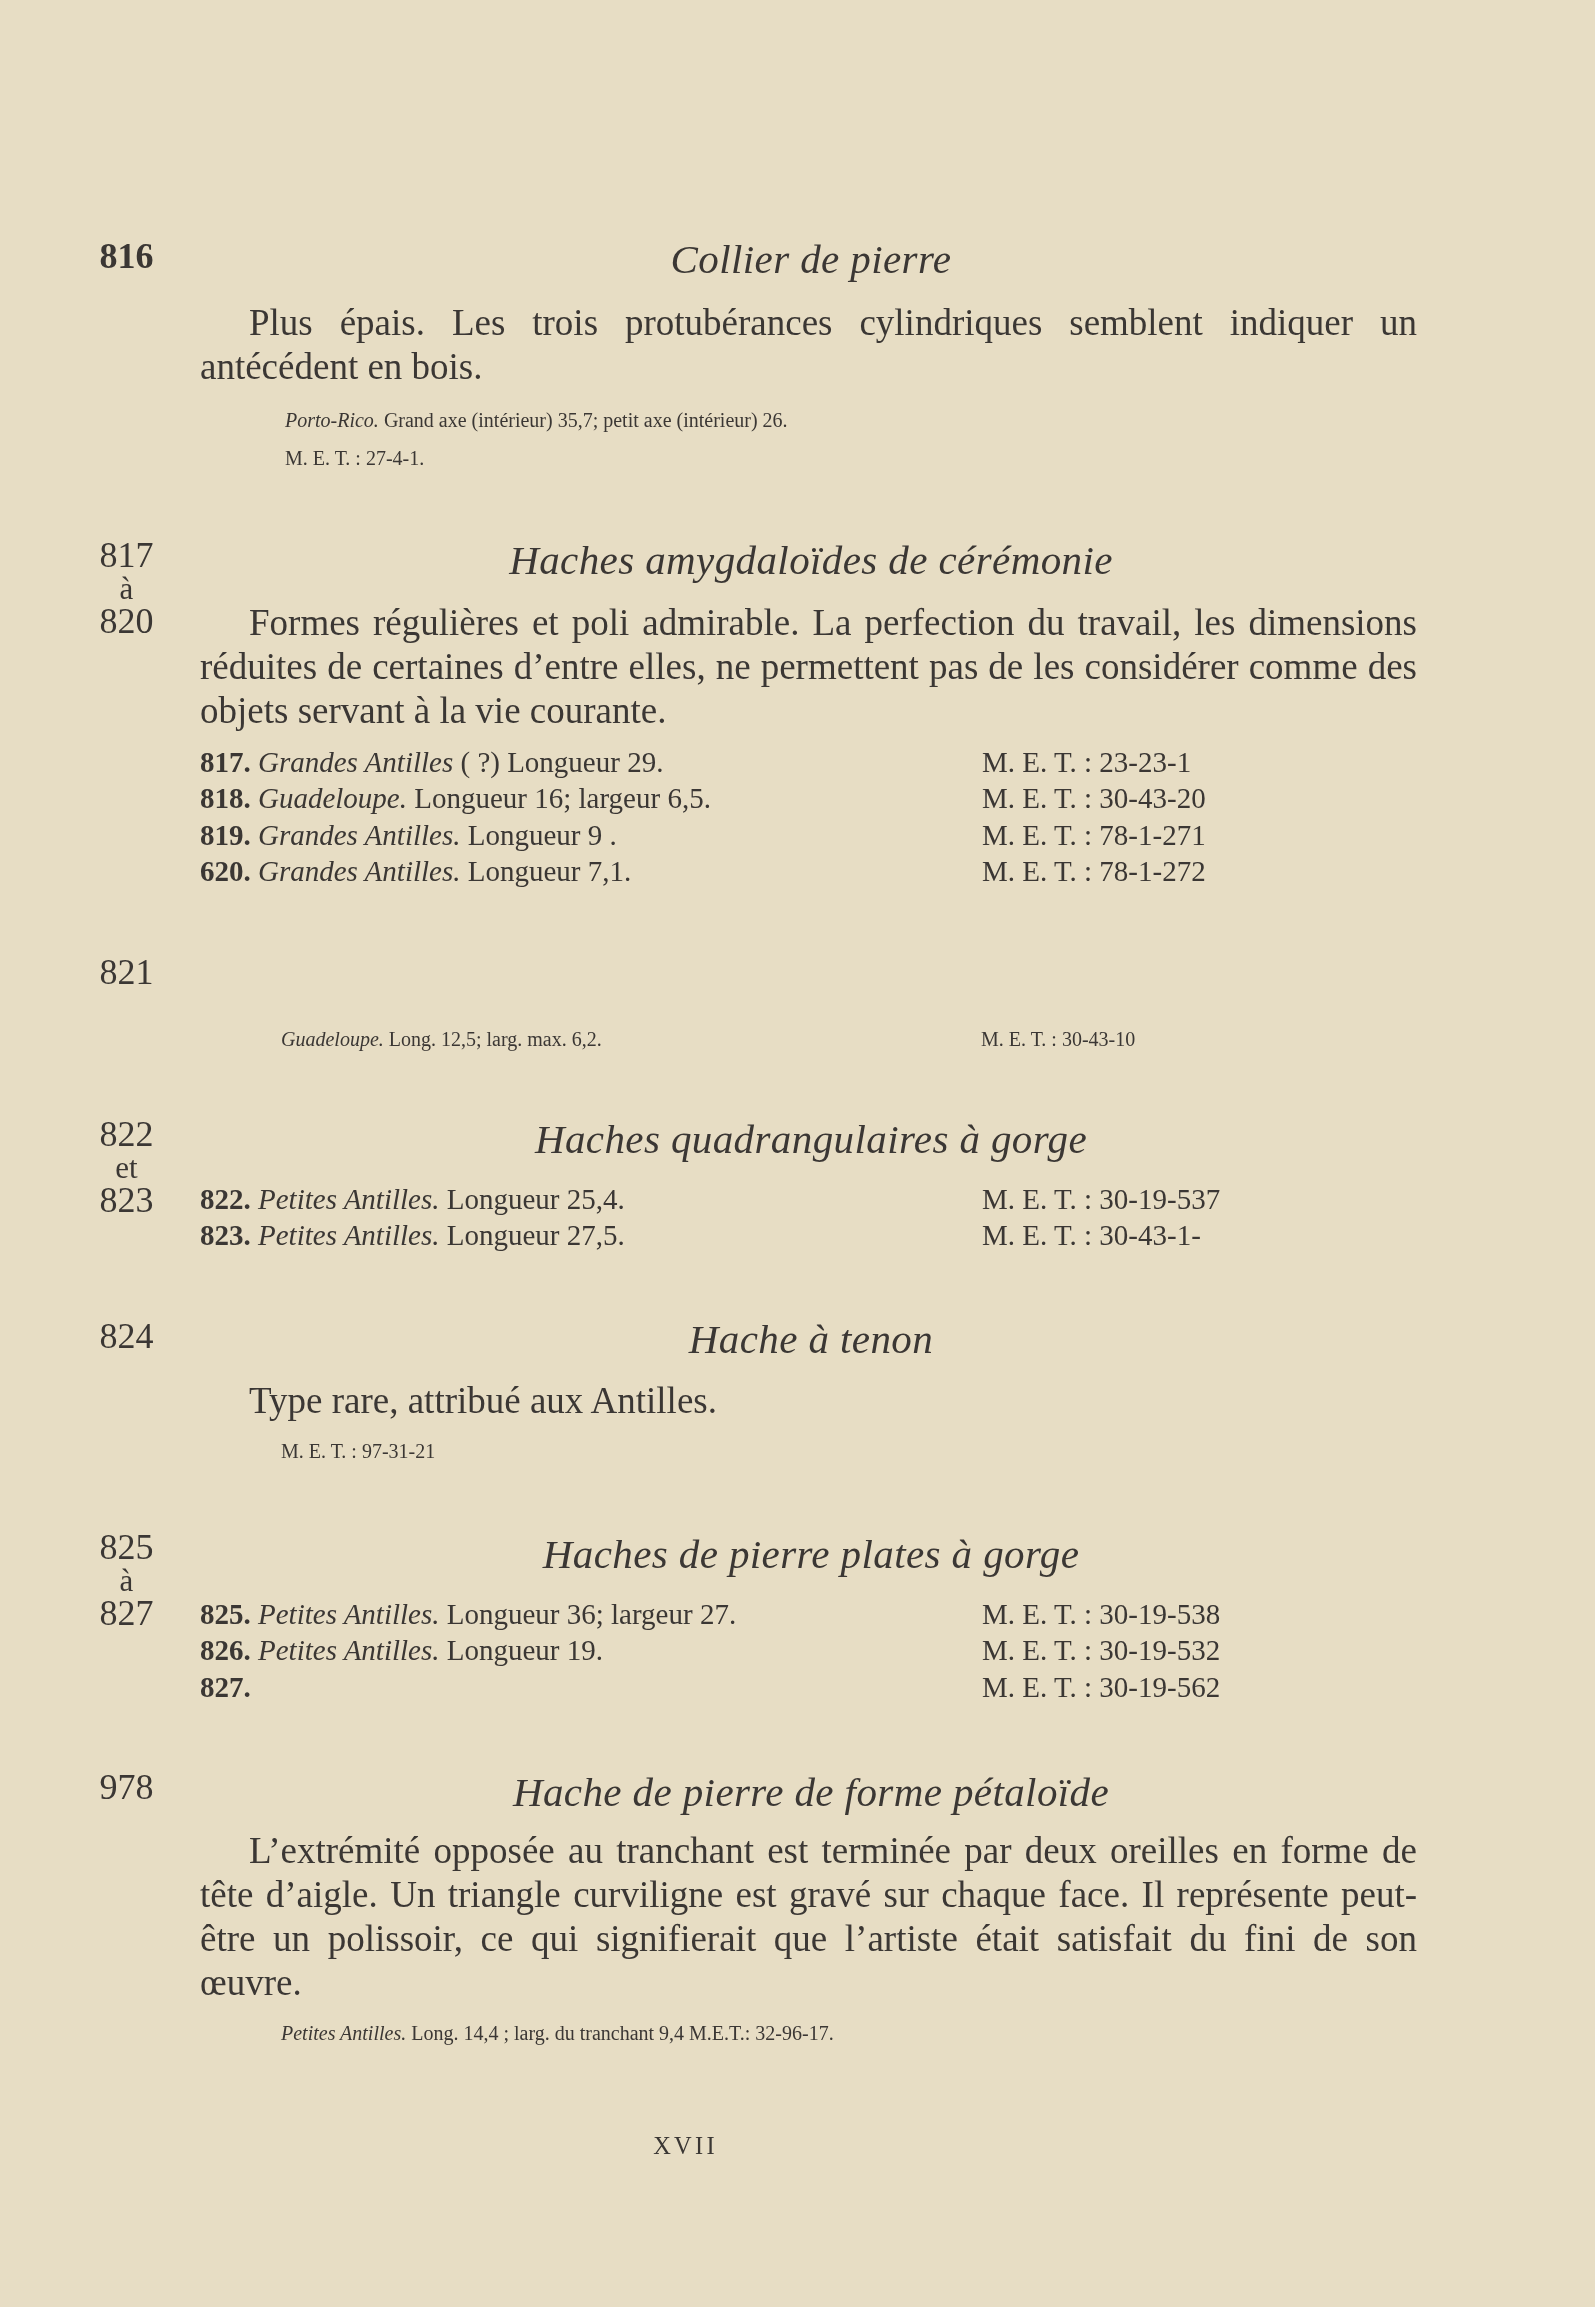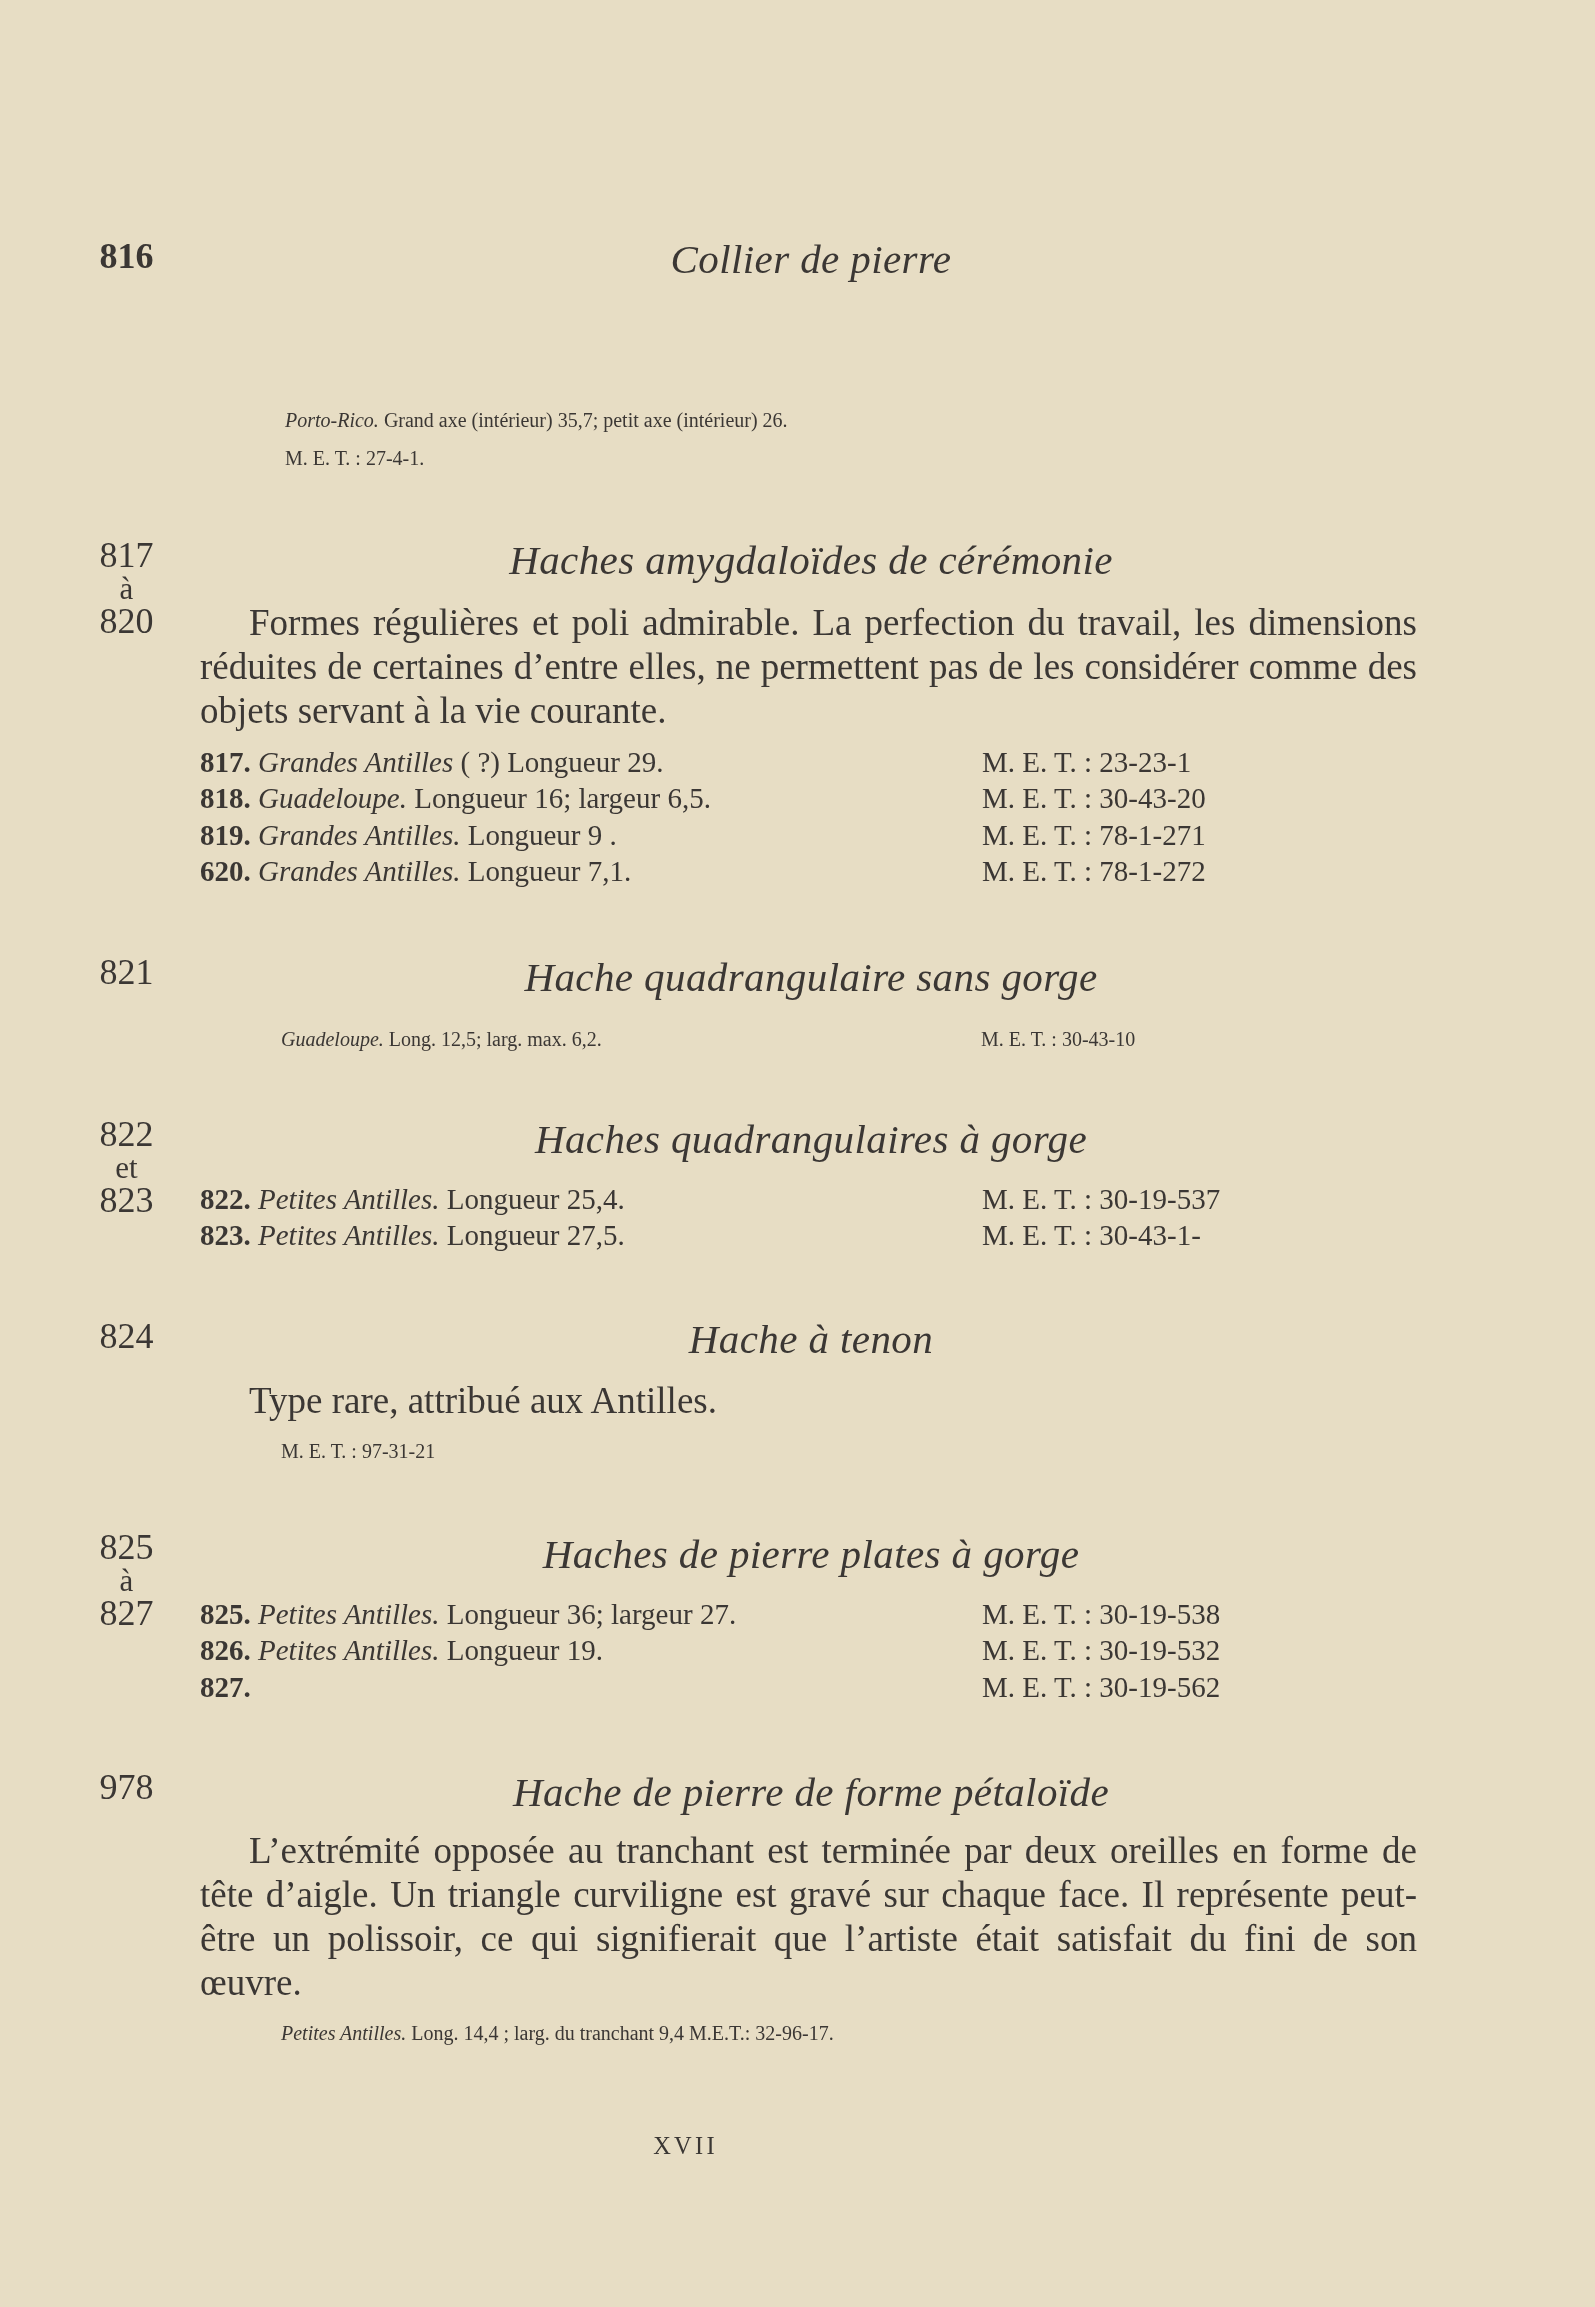--- a/index.html
+++ b/index.html
@@ -37,37 +37,37 @@
   .row .met { position: absolute; left: 782px; top: 0; white-space: nowrap; }
   .folio { position: absolute; left: 0; width: 1371px; top: 2132px; text-align: center; font-size: 24.4px; letter-spacing: 3.3px; }
 </style>
 </head>
 <body>
 
 <div class="page">
 
   <div class="margin-num bold" style="top:238px;">816</div>
   <div class="title" style="top:236px;">Collier de pierre</div>
+  <div class="para" style="top:301px;"><span class="first">Plus épais. Les trois protubérances cylindriques semblent indiquer un antécédent en bois.</span></div>
   <div class="ref" style="left:285px; top:402px;"><i>Porto-Rico.</i><span> Grand axe (intérieur) 35,7; petit axe (intérieur) 26.</span></div>
   <div class="ref" style="left:285px; top:440px;">M. E. T. : 27-4-1.</div>
 
   <div class="margin-num" style="top:537px;">
     <span>817</span>
     <span class="conn">à</span>
     <span>820</span>
   </div>
   <div class="title" style="top:537px;">Haches amygdaloïdes de cérémonie</div>
   <div class="para" style="top:601px;"><span class="first">Formes régulières et poli admirable. La perfection du travail, les dimensions réduites de certaines d’entre elles, ne permettent pas de les considérer comme des objets servant à la vie courante.</span></div>
   <div class="row" style="top:744px;"><span class="num">817.</span> <i>Grandes Antilles</i><span> ( ?) Longueur 29.</span><span class="met">M. E. T. : 23-23-1</span></div>
   <div class="row" style="top:780px;"><span class="num">818.</span> <i>Guadeloupe.</i><span> Longueur 16; largeur 6,5.</span><span class="met">M. E. T. : 30-43-20</span></div>
   <div class="row" style="top:817px;"><span class="num">819.</span> <i>Grandes Antilles.</i><span> Longueur 9  .</span><span class="met">M. E. T. : 78-1-271</span></div>
   <div class="row" style="top:853px;"><span class="num">620.</span> <i>Grandes Antilles.</i><span> Longueur 7,1.</span><span class="met">M. E. T. : 78-1-272</span></div>
 
   <div class="margin-num" style="top:954px;">821</div>
-  <div class="title" style="top:954px;">Hache quadrangulaire sans gorge</div>
   <div class="ref" style="left:281px; top:1021px;"><i>Guadeloupe.</i><span> Long. 12,5; larg. max. 6,2.</span></div>
   <div class="ref" style="left:981px; top:1021px;">M. E. T. : 30-43-10</div>
 
   <div class="margin-num" style="top:1116px;">
     <span>822</span>
     <span class="conn">et</span>
     <span>823</span>
   </div>
   <div class="title" style="top:1116px;">Haches quadrangulaires à gorge</div>
   <div class="row" style="top:1181px;"><span class="num">822.</span> <i>Petites Antilles.</i><span> Longueur 25,4.</span><span class="met">M. E. T. : 30-19-537</span></div>

